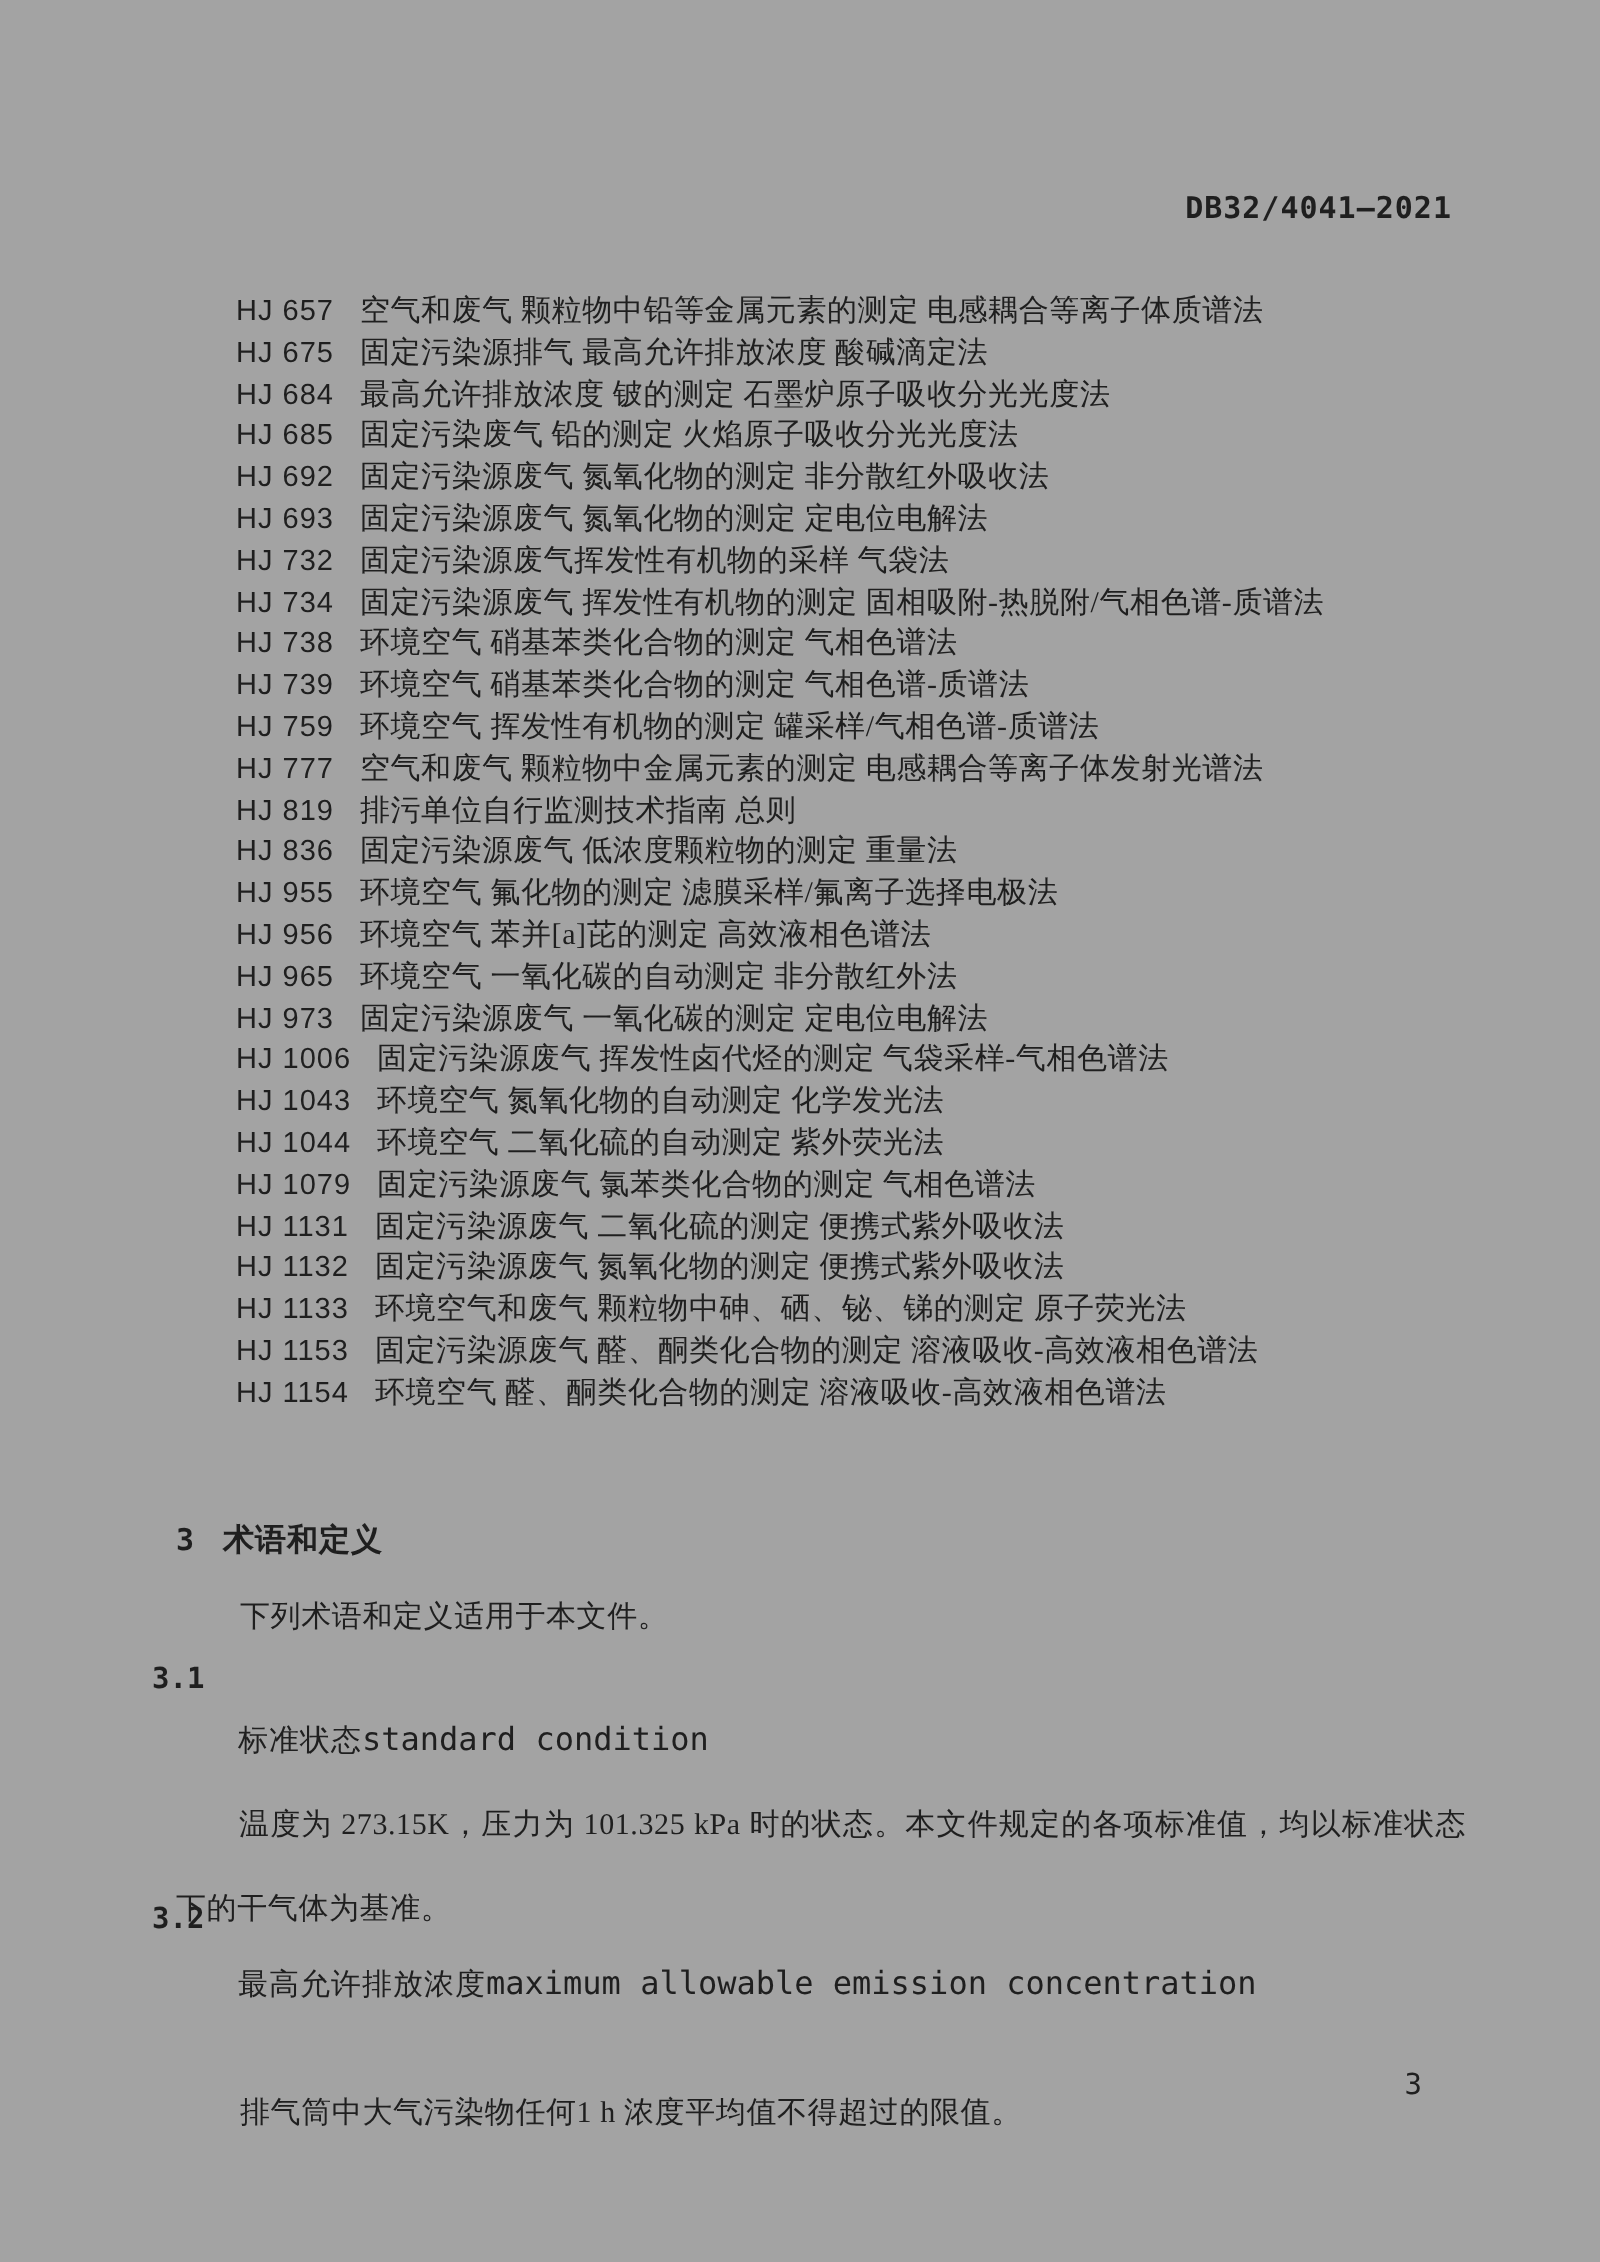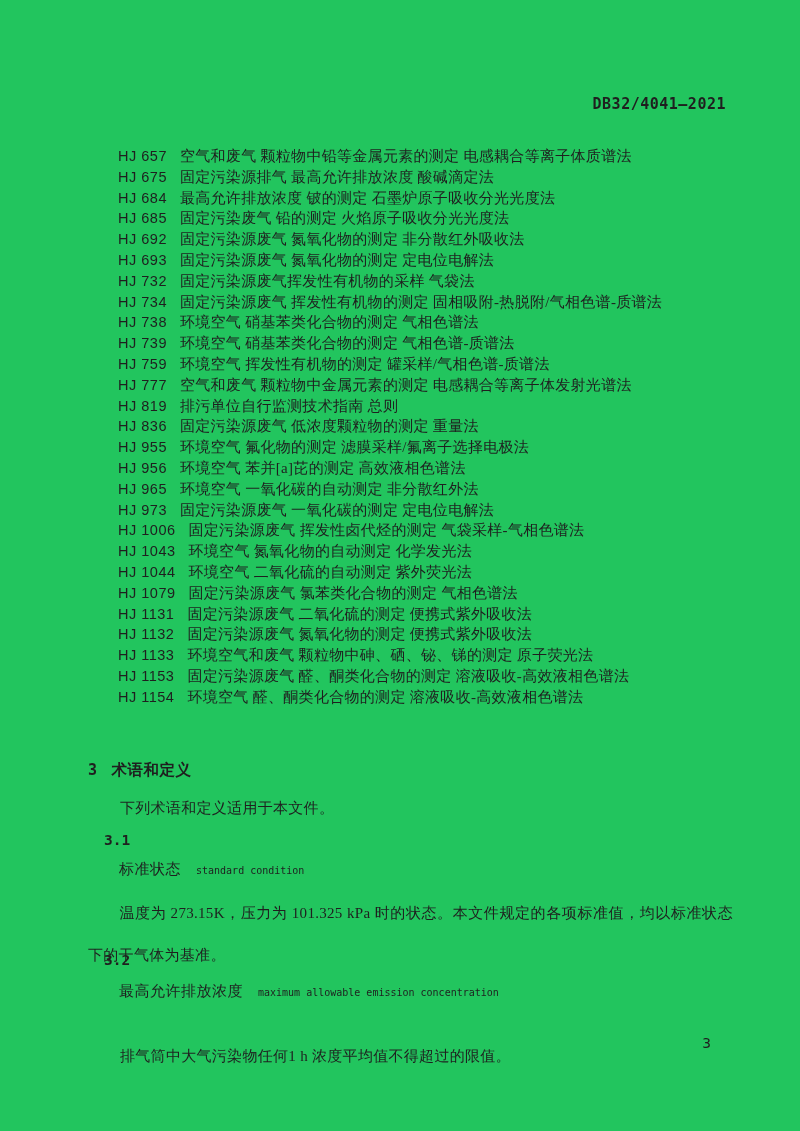--- a/index.html
+++ b/index.html
@@ -2,21 +2,21 @@
 <html lang="zh"><head>
 <meta charset="utf-8">
 <style>
   * { margin: 0; padding: 0; box-sizing: border-box; }
   html, body { background: #ffffff; }
   .page {
     position: relative;
     width: 800px;
     height: 1131px;
     margin: 0 auto;
-    background: #22c55e;
+    background: #a3a3a3;
     color: #1f1f1f;
     font-family: "Liberation Serif", "DejaVu Serif", serif;
     overflow: hidden;
   }
   
   .doc-number {
     position: absolute;
     top: 95px;
     right: 74px;
     font-family: "DejaVu Sans Mono", "Liberation Mono", monospace;
@@ -59,39 +59,38 @@
   }
   .section-intro {
     position: absolute;
     top: 799px;
     left: 120px;
     font-size: 15px;
     letter-spacing: 0.3px;
   }
   .term-num {
     position: absolute;
-    left: 104px;
+    left: 76px;
     font-family: "DejaVu Sans Mono", "Liberation Mono", monospace;
     font-size: 14.5px;
     font-weight: 600;
   }
   .term-num-1 { top: 832px; }
   .term-num-2 { top: 952px; }
   .term-line {
     position: absolute;
     left: 119px;
     font-size: 15px;
   }
   .term-line-1 { top: 860px; }
   .term-line-2 { top: 982px; }
   .term-zh { font-weight: normal; letter-spacing: 0.5px; }
   .term-en {
     font-family: "DejaVu Sans Mono", "Liberation Mono", monospace;
-    font-size: 10px;
-    margin-left: 15px;
+    font-size: 16px;
   }
   .term-def-1 {
     position: absolute;
     top: 892px;
     left: 88px;
     width: 645px;
     font-size: 15px;
     line-height: 42px;
     text-align: justify;
     text-indent: 2.1em;

